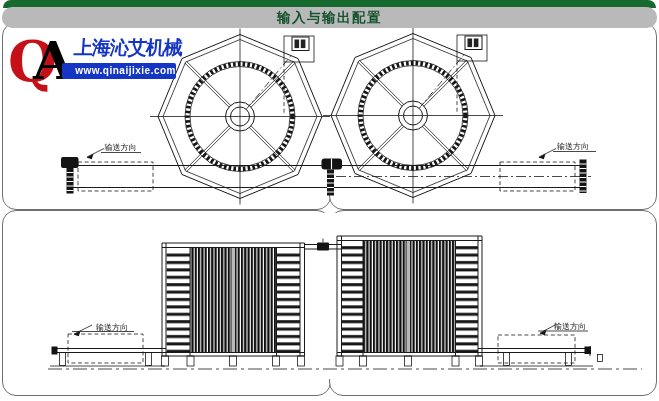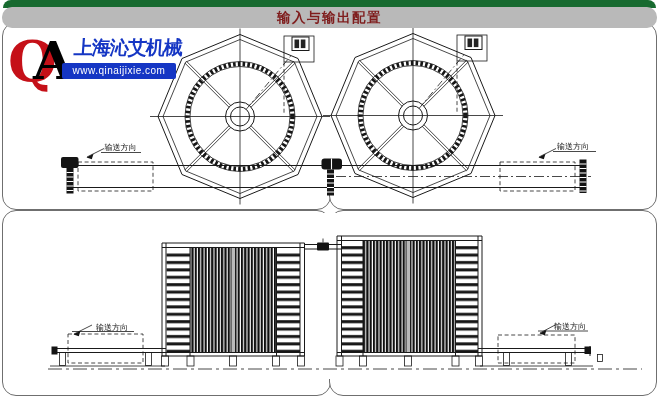--- a/index.html
+++ b/index.html
@@ -4,21 +4,21 @@
 <style>
   html,body{margin:0;padding:0;background:#fff;}
   body{width:659px;height:401px;position:relative;overflow:hidden;
        font-family:"Liberation Sans",sans-serif;}
   
   .green-strip{position:absolute;left:3px;right:3px;top:0;height:8px;
        background:#176a2f;border-radius:8px 8px 0 0;}
   .title-bar{position:absolute;left:2px;right:2px;top:7px;height:21px;
        background:#b9b9b9;border-radius:10px;z-index:6;
        display:flex;align-items:center;justify-content:center;}
-  .title-bar span{font-size:13.5px;font-weight:bold;color:#7f1d1d;letter-spacing:1.5px;}
+  .title-bar span{font-size:13.5px;font-weight:bold;color:#14532d;letter-spacing:1.5px;}
   
   .panel{position:absolute;border:1.5px solid #6f6f6f;border-radius:14px;background:#fff;box-sizing:border-box;}
   .p-tl{left:2px;top:22px;width:329px;height:188px;}
   .p-tr{left:329px;top:22px;width:328px;height:188px;}
   .p-bl{left:2px;top:210px;width:329px;height:186px;}
   .p-br{left:329px;top:210px;width:328px;height:186px;}
   
   .cover{position:absolute;background:#fff;z-index:2;}
   .cov-top{left:318px;top:28px;width:26px;height:161px;}
   .cov-bottom{left:318px;top:213px;width:26px;height:166px;}
@@ -36,22 +36,22 @@
   text.lbl{font-family:"Liberation Sans",sans-serif;font-size:8px;fill:#111;}
   
   .logo{position:absolute;left:8px;top:34px;width:170px;height:56px;z-index:7;}
   .logo .q{position:absolute;left:0;top:-6px;font-family:"DejaVu Serif",serif;
        font-weight:bold;font-size:56px;color:#c51018;}
   .logo .a{position:absolute;left:25px;top:-4px;font-family:"DejaVu Serif",serif;
        font-weight:bold;font-size:52px;color:#000;}
   .logo .company{position:absolute;left:66px;top:1px;font-size:19px;font-weight:bold;
        color:#1536c4;letter-spacing:-1px;transform:skewX(-4deg);white-space:nowrap;}
   .logo .site{position:absolute;left:54px;top:29px;width:114px;height:16px;
-       background:#1536c4;border-radius:2px;color:#fff;font-size:10px;font-weight:normal;
-       letter-spacing:.5px;text-align:center;line-height:16px;}
+       background:#1536c4;border-radius:2px;color:#fff;font-size:10px;font-weight:bold;
+       letter-spacing:.5px;text-align:right;line-height:16px;}
 </style>
 </head>
 <body>
 
 <div class="panel p-tl"></div>
 <div class="panel p-tr"></div>
 <div class="panel p-bl"></div>
 <div class="panel p-br"></div>
 <div class="cover cov-top"></div>
 <div class="cover cov-bottom"></div>

